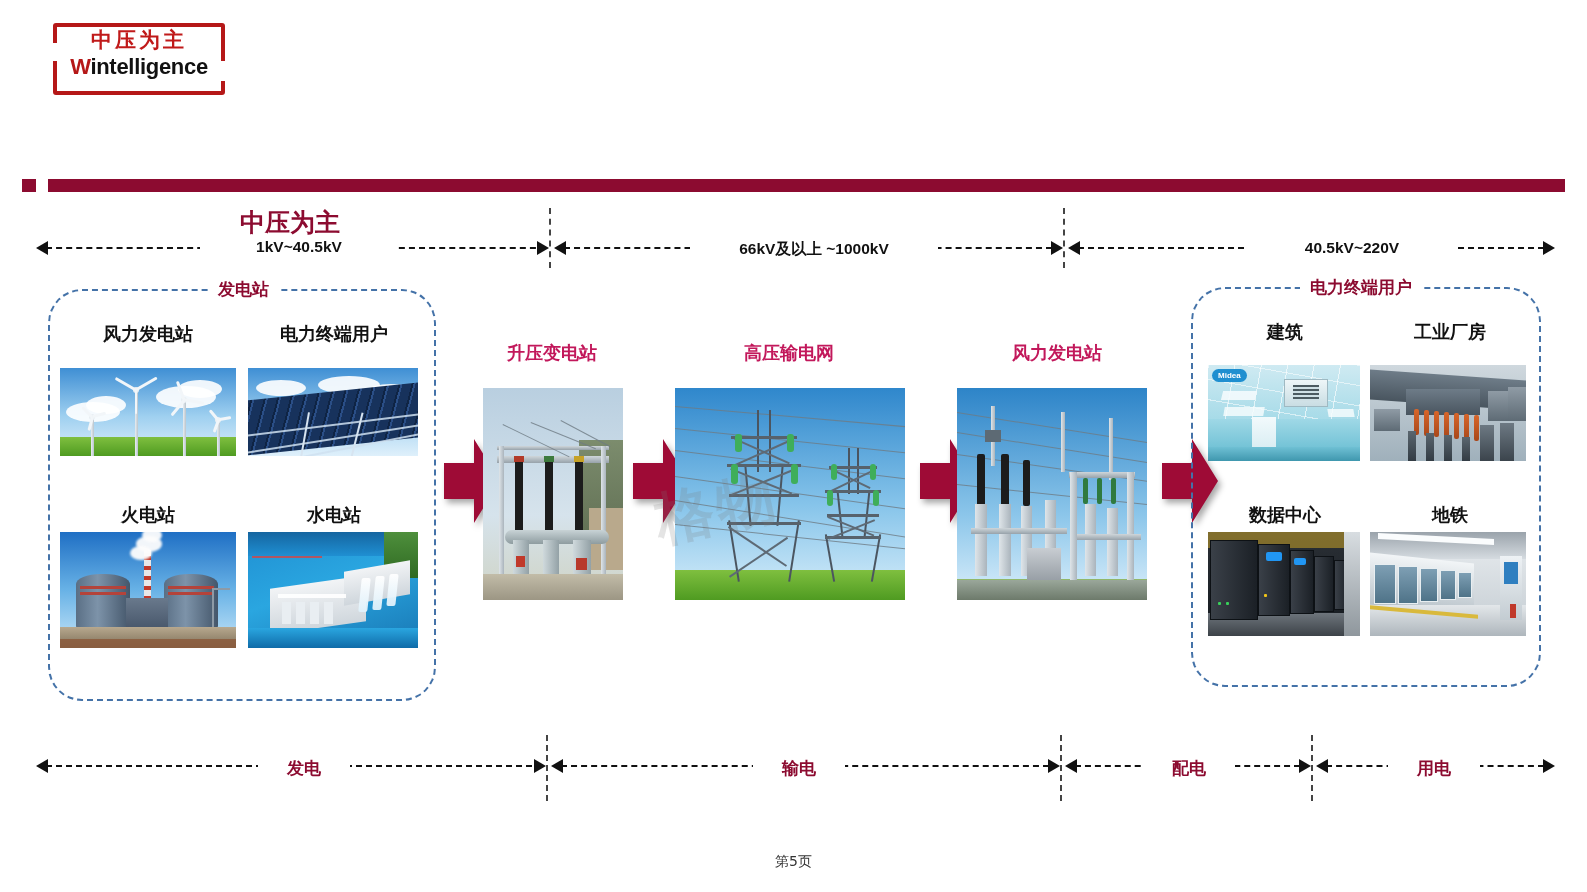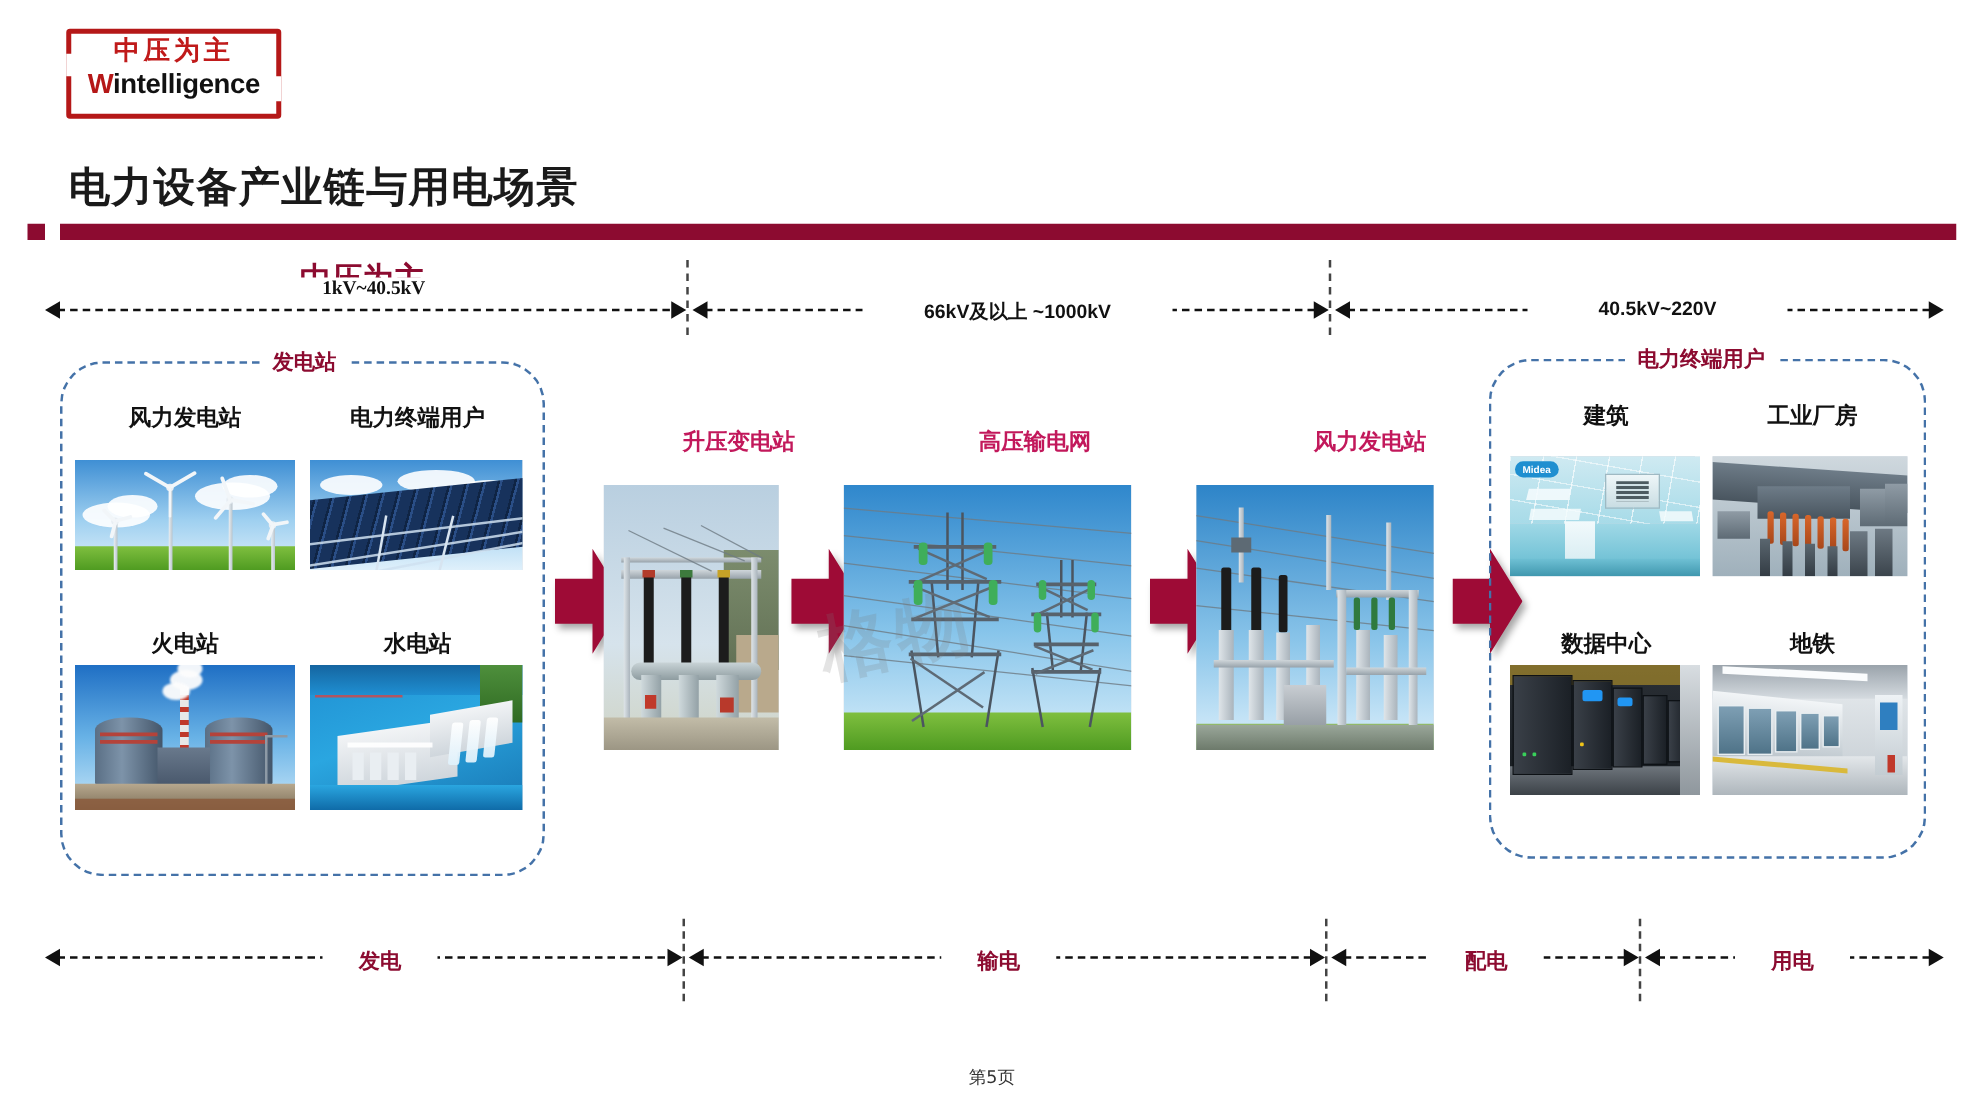--- a/index.html
+++ b/index.html
@@ -78,21 +78,21 @@
   .group-title{
     position:absolute;background:#fff;padding:0 10px;
     font-family:"DejaVu Sans",sans-serif;font-size:17px;font-weight:bold;color:#8c0b30;
     white-space:nowrap;
   }
   .item-label{
     position:absolute;text-align:center;white-space:nowrap;
     font-family:"DejaVu Sans",sans-serif;font-size:18px;font-weight:bold;color:#111;
   }
   .node-label{
-    position:absolute;text-align:right;white-space:nowrap;
+    position:absolute;text-align:center;white-space:nowrap;
     font-family:"DejaVu Sans",sans-serif;font-size:18px;font-weight:bold;color:#c2185b;
   }
 
   
   .photo{position:absolute;overflow:hidden;background:#cfd8e0;}
   .ph-inner{position:absolute;inset:0;}
 
   
   .sky{position:absolute;left:0;right:0;top:0;bottom:0;
        background:linear-gradient(#3f8fd4,#9fd0f0 55%,#dff0fb);}
@@ -203,46 +203,45 @@
 <body>
 
 <div class="slide">
 
   <div class="logo">
     <div class="logo-box"></div>
     <div class="logo-cn">中压为主</div>
     <div class="logo-en"><span class="w">W</span><span>intelligence</span></div>
   </div>
 
-  <div class="page-title cn">电力设备产业链与用电场景</div>
   <div class="title-rule">
     <div class="sq"></div>
     <div class="bar"></div>
   </div>
 
   <div class="band-top">
 
     <div class="vdiv" style="left:549px;top:10px;height:60px;"></div>
     <div class="vdiv" style="left:1063px;top:10px;height:60px;"></div>
 
     <div class="vlabel" style="left:140px;top:8px;width:300px;">中压为主</div>
     <div class="arrow-l" style="left:36px;top:43px;"></div>
     <div class="mline" style="left:46px;top:49px;width:500px;"></div>
     <div class="arrow-r" style="left:537px;top:43px;"></div>
-    <div class="vrange" style="left:200px;top:24px;width:180px;font-family:Liberation Serif, serif;">1kV~40.5kV</div>
+    <div class="vrange" style="left:200px;top:40px;width:180px;">1kV~40.5kV</div>
 
     <div class="arrow-l" style="left:554px;top:43px;"></div>
     <div class="mline" style="left:564px;top:49px;width:488px;"></div>
     <div class="arrow-r" style="left:1051px;top:43px;"></div>
     <div class="vrange" style="left:690px;top:41px;width:230px;">66kV及以上 ~1000kV</div>
 
     <div class="arrow-l" style="left:1068px;top:43px;"></div>
     <div class="mline" style="left:1078px;top:49px;width:466px;"></div>
     <div class="arrow-r" style="left:1543px;top:43px;"></div>
-    <div class="vrange" style="left:1222px;top:41px;width:190px;">40.5kV~220V</div>
+    <div class="vrange" style="left:1248px;top:41px;width:190px;">40.5kV~220V</div>
   </div>
 
   <div class="group-box" style="left:48px;top:289px;width:388px;height:412px;"></div>
   <div class="group-title" style="left:208px;top:278px;">发电站</div>
 
   <div class="item-label" style="left:62px;top:322px;width:172px;">风力发电站</div>
   <div class="photo" style="left:60px;top:368px;width:176px;height:88px;">
     <div class="ph-inner">
       <div class="sky"></div>
       <div class="cloud" style="left:6px;top:34px;width:54px;height:20px;"></div>

